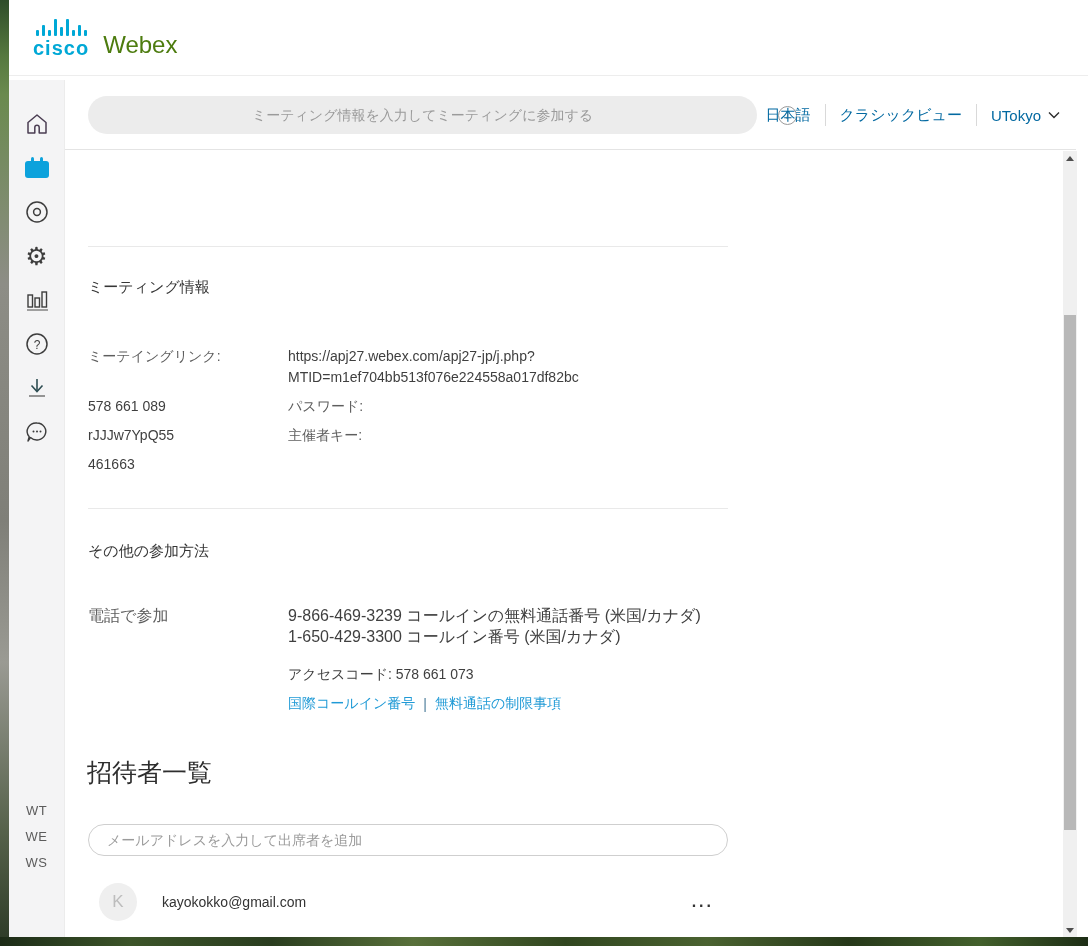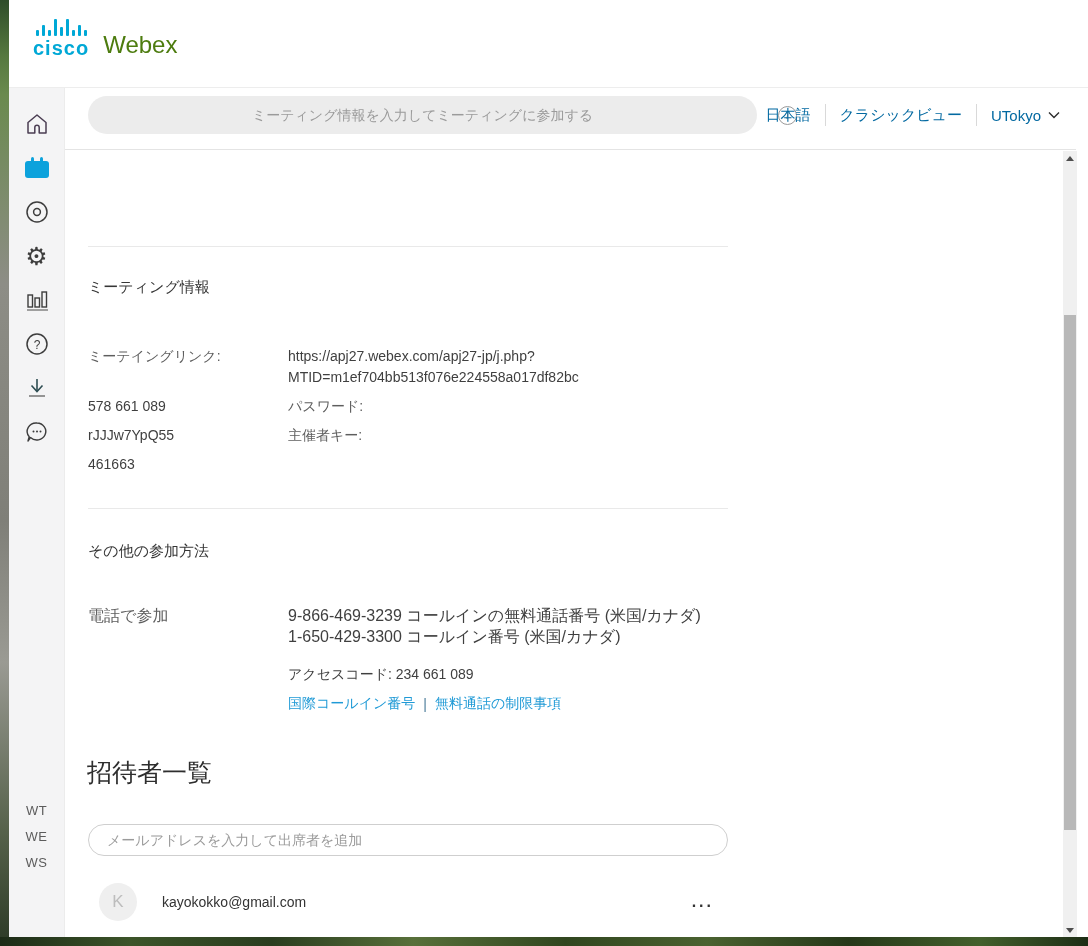--- a/index.html
+++ b/index.html
@@ -13,21 +13,21 @@
   .bg-left {
     position:absolute; left:0; top:0; width:9px; height:946px; z-index:50;
     background:linear-gradient(180deg,#2e4d2a 0%,#56793f 6%,#6a8a4e 10%,#8d8d86 30%,#7f7f78 55%,#9a9a93 70%,#55614a 88%,#2c3a26 100%);
   }
   .bg-bottom {
     position:absolute; left:0; top:937px; width:1088px; height:9px; z-index:50;
     background:linear-gradient(90deg,#1c2b17 0%,#3c5429 12%,#2a3d1f 25%,#58703a 38%,#31461f 52%,#4a6230 65%,#263819 78%,#43602c 90%,#1d2d15 100%);
   }
   
   .header-top {
-    position:absolute; left:0; top:0; width:1088px; height:88px;
+    position:absolute; left:0; top:0; width:1088px; height:76px;
     background:#fff; border-bottom:1px solid #ededed; z-index:10;
   }
   .logo-wrap { position:absolute; left:33px; top:16px; display:flex; align-items:flex-end; gap:14px; }
   .cisco-block { display:flex; flex-direction:column; align-items:center; }
   .cisco-bars { display:flex; align-items:flex-end; gap:3px; height:20px; margin-bottom:2px; }
   .cisco-bars span { width:3px; background:#00a8d6; display:block; border-radius:1px; }
   .cisco-text { color:#00a8d6; font-weight:bold; font-size:20px; letter-spacing:1px; line-height:20px; }
   .webex-text { color:#4d7c0f; font-size:24px; line-height:26px; font-weight:400; }
 
   
@@ -241,21 +241,21 @@
     <div class="sec-title t2">その他の参加方法</div>
 
     <div class="phone-grid">
       <div class="lbl">電話で参加</div>
       <div class="val">
         <div class="vline">9-866-469-3239 コールインの無料通話番号 (米国/カナダ)</div>
         <div class="vline">1-650-429-3300 コールイン番号 (米国/カナダ)</div>
       </div>
     </div>
 
-    <div class="access-line">アクセスコード: 234 661 089</div>
+    <div class="access-line">アクセスコード: 578 661 073</div>
 
     <div class="links-line">
       <a class="blue-link">国際コールイン番号</a>
       <span class="link-sep">|</span>
       <a class="blue-link">無料通話の制限事項</a>
     </div>
 
     <div class="invite-title">招待者一覧</div>
 
     <input class="invite-input" type="text" placeholder="メールアドレスを入力して出席者を追加" style="">

